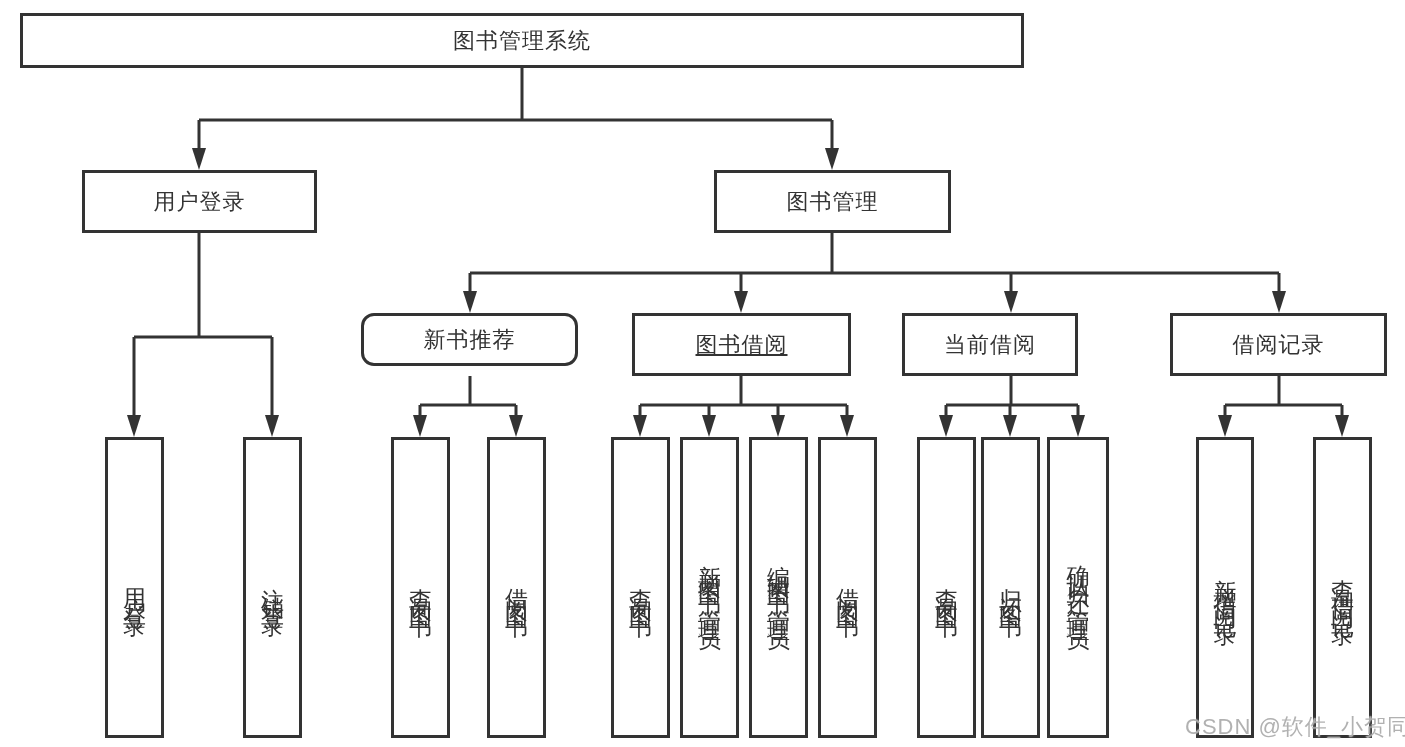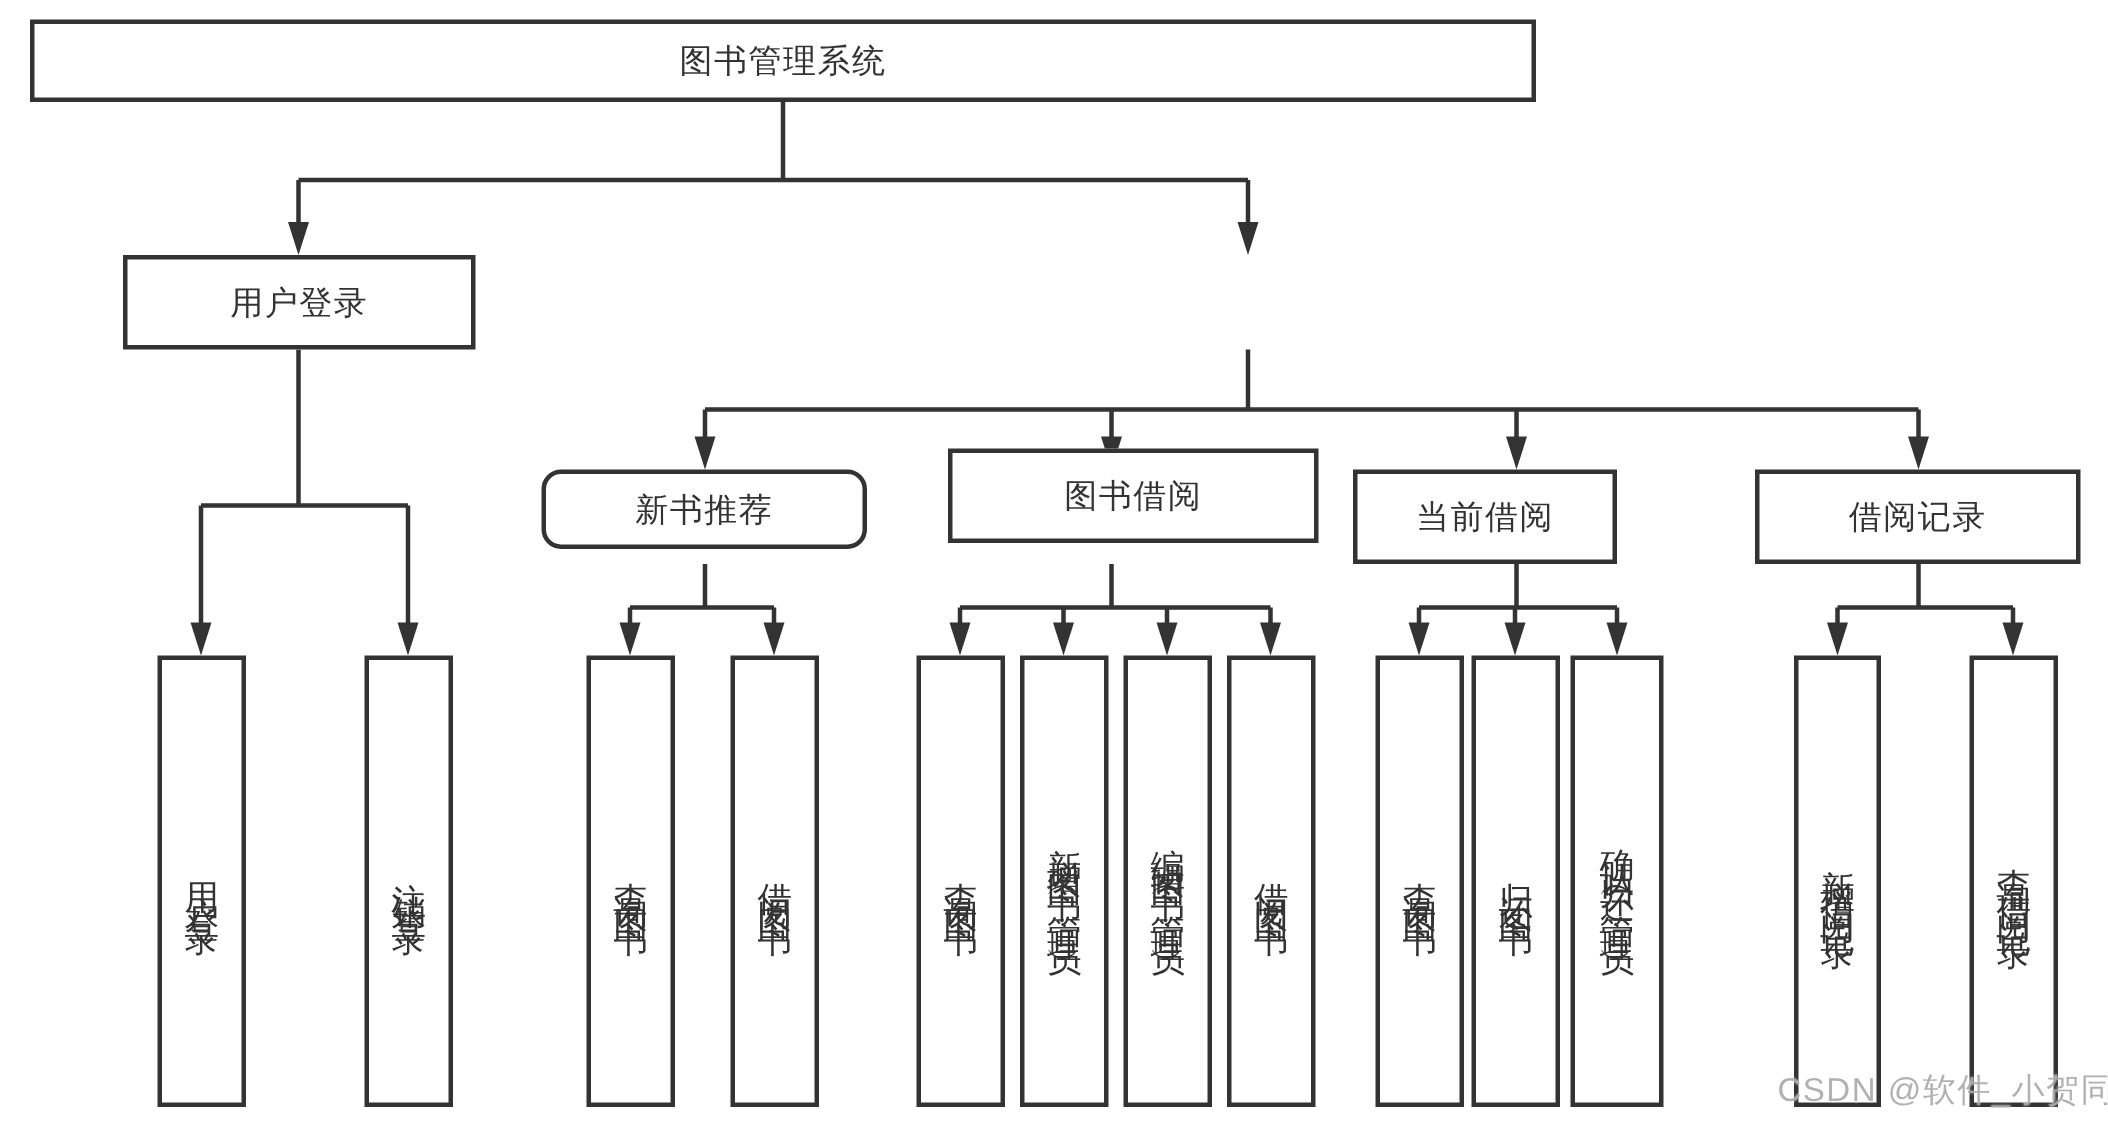--- a/index.html
+++ b/index.html
@@ -109,23 +109,24 @@
       <polygon points="1003,415 1017,415 1010,437"></polygon>
       <polygon points="1071,415 1085,415 1078,437"></polygon>
       <polygon points="1218,415 1232,415 1225,437"></polygon>
       <polygon points="1335,415 1349,415 1342,437"></polygon>
     </g>
   </svg>
 
   <div class="node" style="left:20px; top:13px; width:1004px; height:55px;">图书管理系统</div>
 
   <div class="node" style="left:82px; top:170px; width:235px; height:63px;">用户登录</div>
+  <div class="node" style="left:714px; top:170px; width:237px; height:63px;">图书管理</div>
 
   <div class="node" style="left:361px; top:313px; width:217px; height:53px;border-radius:13px;">新书推荐</div>
-  <div class="node" style="left:632px; top:299px; width:247px; height:63px;">图书借阅</div>
+  <div class="node" style="left:632px; top:313px; width:219px; height:63px;text-decoration:underline;">图书借阅</div>
   <div class="node" style="left:902px; top:313px; width:176px; height:63px;">当前借阅</div>
   <div class="node" style="left:1170px; top:313px; width:217px; height:63px;">借阅记录</div>
 
   <div class="node vertical" style="left:105px; top:437px; width:59px; height:301px;">用户登录</div>
   <div class="node vertical" style="left:243px; top:437px; width:59px; height:301px;">注销登录</div>
 
   <div class="node vertical" style="left:391px; top:437px; width:59px; height:301px;">查询图书</div>
   <div class="node vertical" style="left:487px; top:437px; width:59px; height:301px;">借阅图书</div>
 
   <div class="node vertical" style="left:611px; top:437px; width:59px; height:301px;">查询图书</div>

